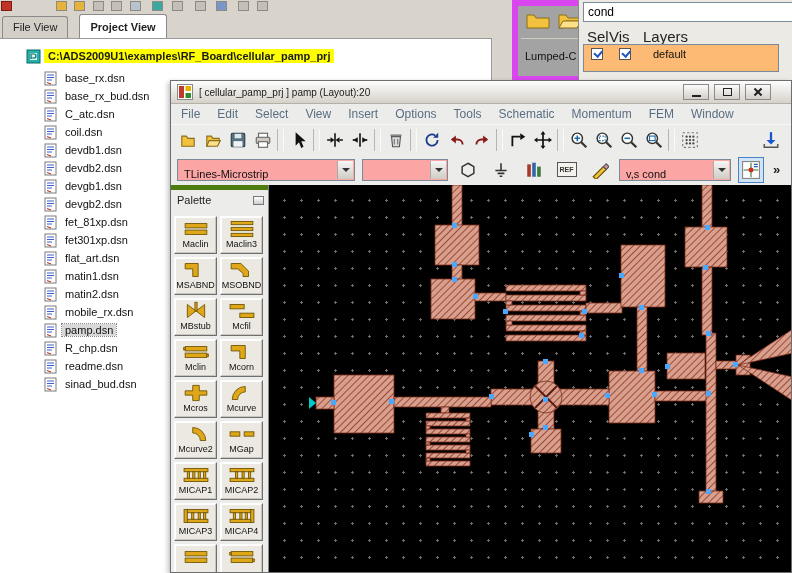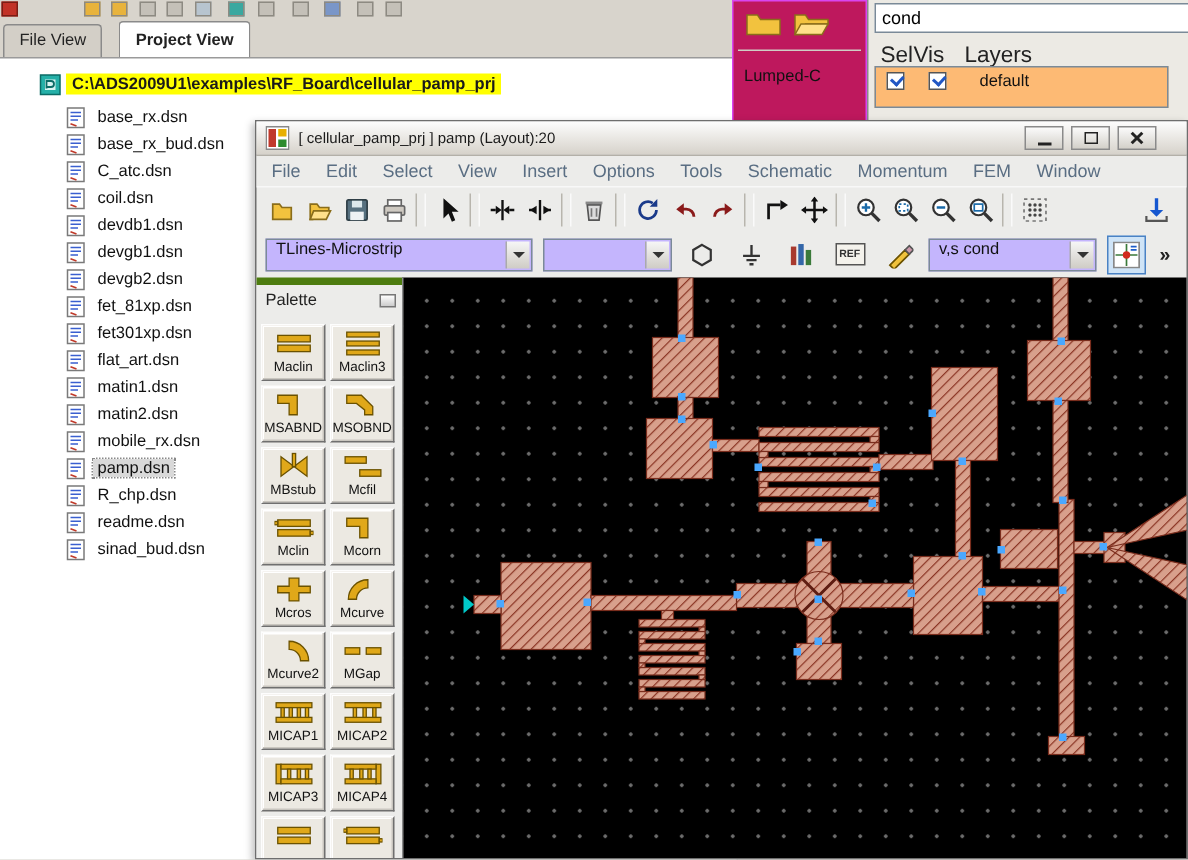--- a/index.html
+++ b/index.html
@@ -17,21 +17,21 @@
 #path-row{position:absolute;left:0;top:8px;height:18px;display:flex;align-items:center}
 #root-icon{margin-left:26px;width:15px;height:15px;display:inline-block}
 #path-text{margin-left:3px;background:#ffff00;font-weight:bold;padding:1px 4px;white-space:nowrap;color:#1a1a1a}
 #tree{position:absolute;left:0;top:30px;width:300px}
 .tree-item{height:18px;display:flex;align-items:center;padding-left:44px;white-space:nowrap}
 .tree-item .dsn-icon{width:14px;height:15px;margin-right:4px;flex:0 0 auto}
 .tree-item.selected .tree-label{background:#d9d9d9;outline:1px dotted #888;padding:0 3px}
 .tree-label{padding:0 3px}
 
 
-#mid-window{position:absolute;left:488px;top:0;width:90px;height:82px;background:#be185d;border:1px solid #d946ef}
+#mid-window{position:absolute;left:512px;top:0;width:90px;height:82px;background:#a3a3a3;border:6px solid #d946ef}
 .mini-folder{position:absolute;top:5px;width:24px;height:18px}
 #mid-divider{position:absolute;left:3px;right:3px;top:32px;border-top:1px solid #cfccc4}
 #mid-label{position:absolute;left:7px;top:44px;white-space:nowrap;overflow:hidden;width:78px}
 
 
 #layers-window{position:absolute;left:578px;top:0;width:214px;height:82px;background:#eceae4;border-left:1px solid #8a8a8a}
 #layer-filter{position:absolute;left:4px;top:2px;width:212px;height:20px;border:1px solid #7a8a98;background:#fff;font:12px "Liberation Sans",sans-serif;padding:0 4px}
 #layers-header{position:absolute;left:4px;top:28px;display:flex;color:#222;font-size:15px}
 #layers-header .c1{width:26px;padding-left:4px}
 #layers-header .c2{width:34px}
@@ -55,21 +55,21 @@
 .glyph-close::before,.glyph-close::after{content:"";position:absolute;left:4px;top:0;width:2px;height:10px;background:#222}
 .glyph-close::before{transform:rotate(45deg)}
 .glyph-close::after{transform:rotate(-45deg)}
 #menubar{position:absolute;left:0;top:23px;right:0;height:20px;display:flex;align-items:center;padding-left:10px;background:#ececea}
 .menu-item{margin-right:17px;font-size:12px;color:#5a6e83}
 #toolbar1{position:absolute;left:0;top:43px;right:0;height:30px;display:flex;align-items:center;padding-left:4px;border-top:1px solid #f8f8f8}
 .tbtn{width:25px;height:25px;display:flex;align-items:center;justify-content:center;flex:0 0 auto}
 .tsep{width:7px;height:22px;border-left:1px solid #b8b5ad;border-right:1px solid #fafafa;margin:0 2px;flex:0 0 auto}
 .push-right{margin-left:auto;margin-right:8px}
 #toolbar2{position:absolute;left:0;top:73px;right:0;height:31px;display:flex;align-items:center;padding-left:6px;gap:7px}
-.combo{height:22px;background:#c4b5fd;border:1px solid #7b8a98;display:flex;align-items:flex-start;position:relative;padding:0 22px 0 6px;white-space:nowrap}
+.combo{height:22px;background:#fca5a5;border:1px solid #7b8a98;display:flex;align-items:flex-end;position:relative;padding:0 22px 0 6px;white-space:nowrap}
 .combo .arrow{position:absolute;right:1px;top:1px;bottom:1px;width:16px;background:linear-gradient(#f6f6f6,#cfccc5);border-left:1px solid #aaa;display:flex;align-items:center;justify-content:center}
 .combo .arrow::after{content:"";border:4px solid transparent;border-top-color:#333;margin-top:5px}
 #combo-lib{width:178px}
 #combo-part{width:86px}
 #combo-layer{width:112px}
 #coord-btn{width:26px;height:26px;background:#cfe4f7;border:1px solid #4a82c4;display:flex;align-items:center;justify-content:center}
 #overflow{color:#222;font-size:13px;font-weight:bold;margin-left:2px}
 .ref-box{border:1px solid #555;background:#f4f2ec;font-size:7px;font-weight:bold;padding:3px 2px;color:#333;letter-spacing:0}
 
 
@@ -166,20 +166,30 @@
         </div>
         <div class="tree-item">
           <span class="dsn-icon">
             <svg viewBox="0 0 14 15">
               <rect x="1" y="1" width="11" height="13" fill="#fff" stroke="#7a7a7a"></rect>
               <path d="M3 4 h7 M3 6.5 h7 M3 9 h5" stroke="#3a5fd0" stroke-width="1"></path>
               <path d="M3 11.5 l4 1.5" stroke="#c03a2a" stroke-width="1.2"></path>
             </svg>
           </span>
           <span class="tree-label">devdb1.dsn</span>
+        </div>
+        <div class="tree-item">
+          <span class="dsn-icon">
+            <svg viewBox="0 0 14 15">
+              <rect x="1" y="1" width="11" height="13" fill="#fff" stroke="#7a7a7a"></rect>
+              <path d="M3 4 h7 M3 6.5 h7 M3 9 h5" stroke="#3a5fd0" stroke-width="1"></path>
+              <path d="M3 11.5 l4 1.5" stroke="#c03a2a" stroke-width="1.2"></path>
+            </svg>
+          </span>
+          <span class="tree-label">devdb2.dsn</span>
         </div>
         <div class="tree-item">
           <span class="dsn-icon">
             <svg viewBox="0 0 14 15">
               <rect x="1" y="1" width="11" height="13" fill="#fff" stroke="#7a7a7a"></rect>
               <path d="M3 4 h7 M3 6.5 h7 M3 9 h5" stroke="#3a5fd0" stroke-width="1"></path>
               <path d="M3 11.5 l4 1.5" stroke="#c03a2a" stroke-width="1.2"></path>
             </svg>
           </span>
           <span class="tree-label">devgb1.dsn</span>

